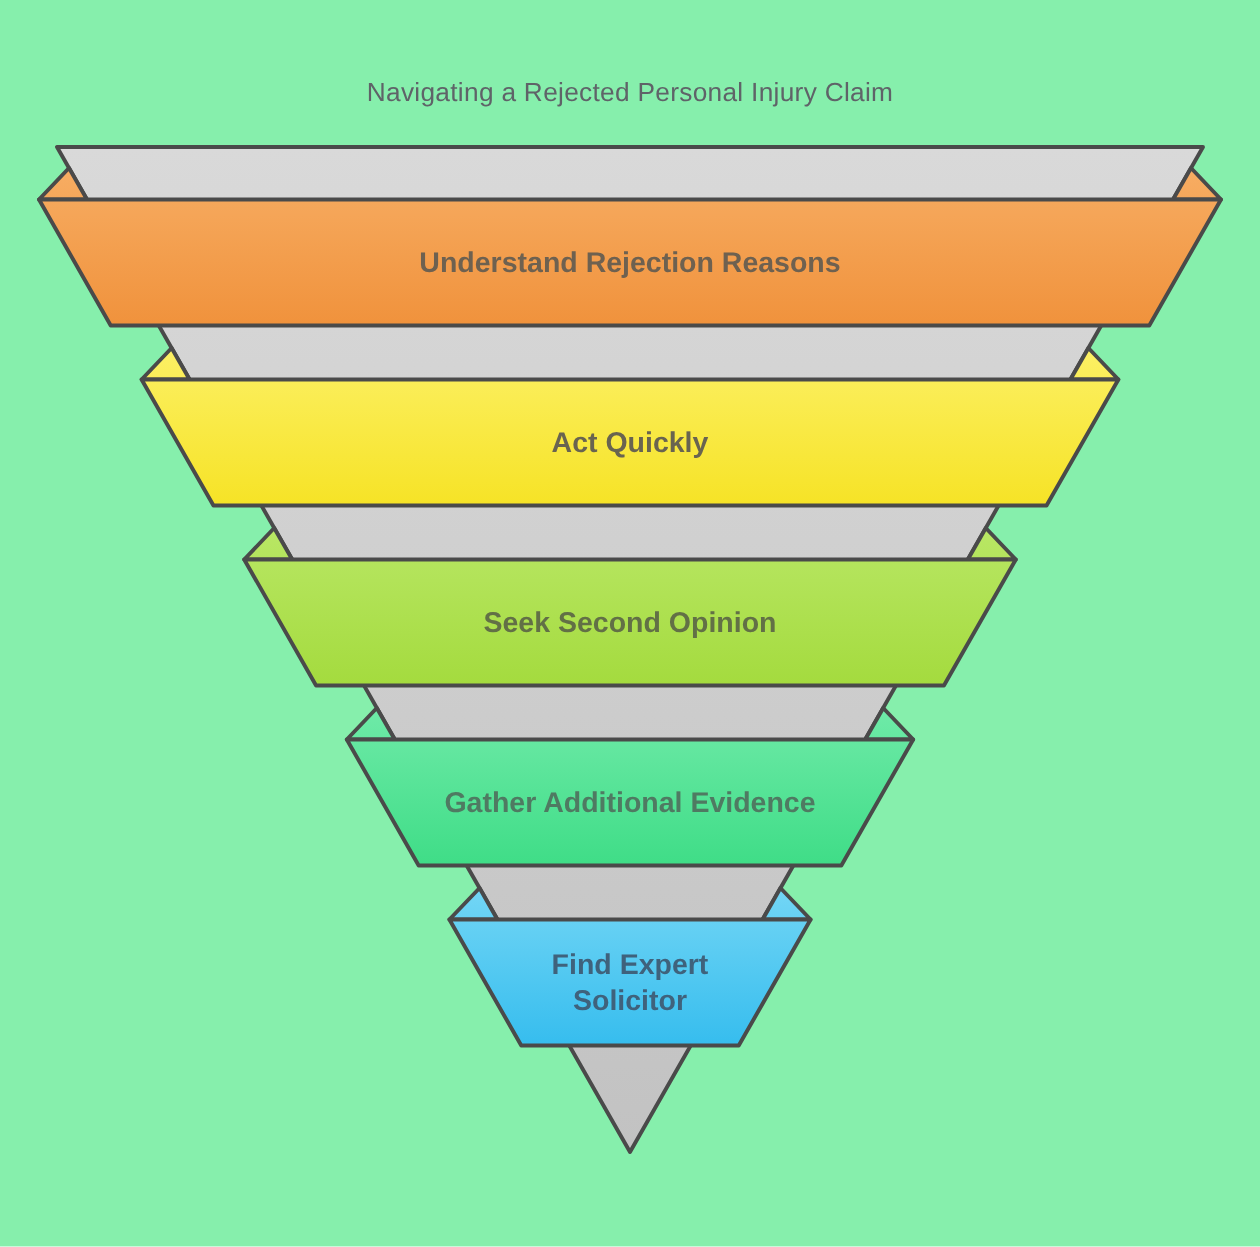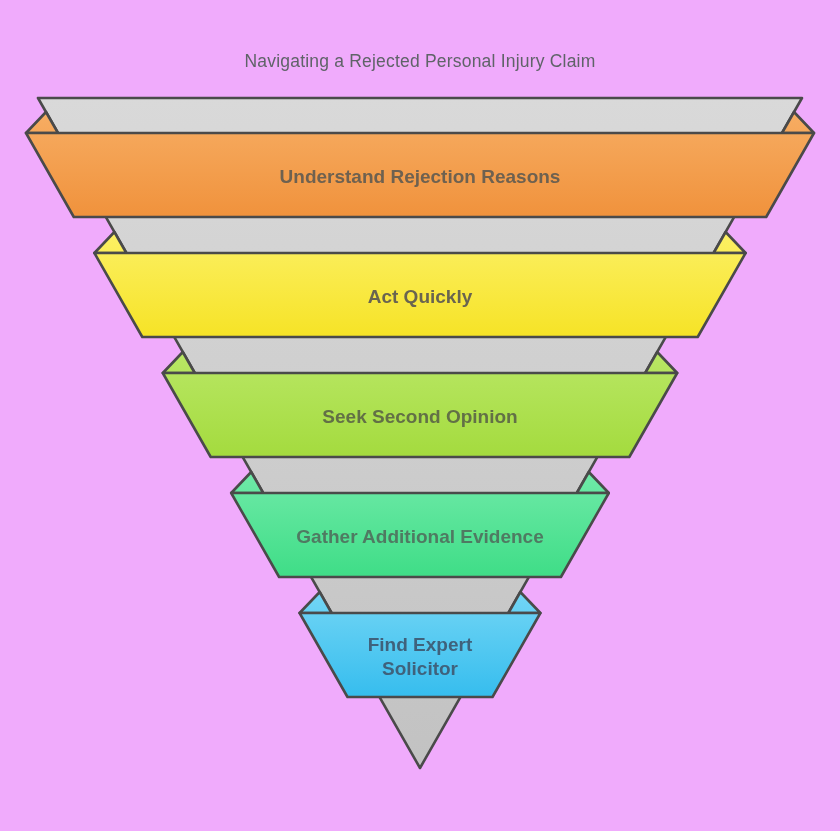--- a/index.html
+++ b/index.html
@@ -5,21 +5,21 @@
   html, body {
     margin: 0;
     padding: 0;
     background: #ffffff;
     font-family: "Liberation Sans", "DejaVu Sans", sans-serif;
   }
   .canvas {
     position: relative;
     width: 840px;
     height: 831px;
-    background: #f0abfc;
+    background: #86efac;
     overflow: hidden;
   }
   .diagram-title {
     position: absolute;
     top: 51px;
     left: 0;
     width: 100%;
     text-align: center;
     font-size: 17.5px;
     font-weight: 400;

